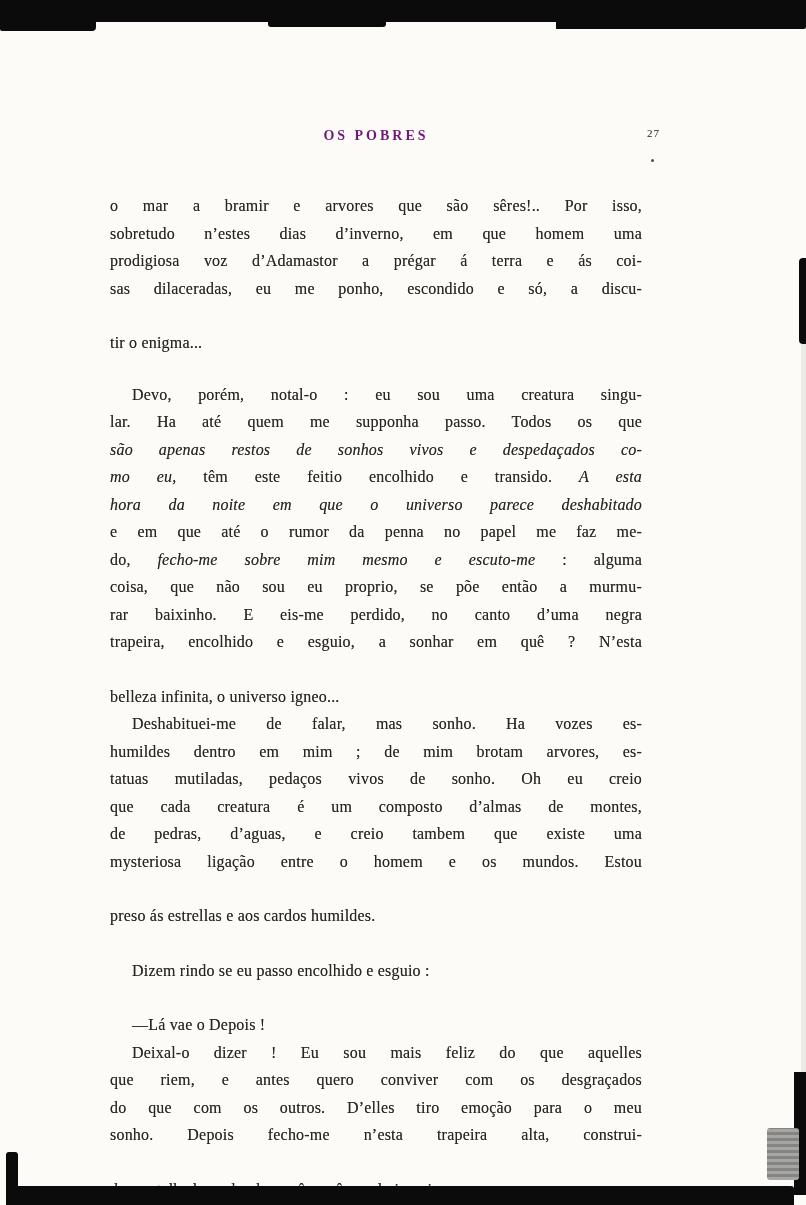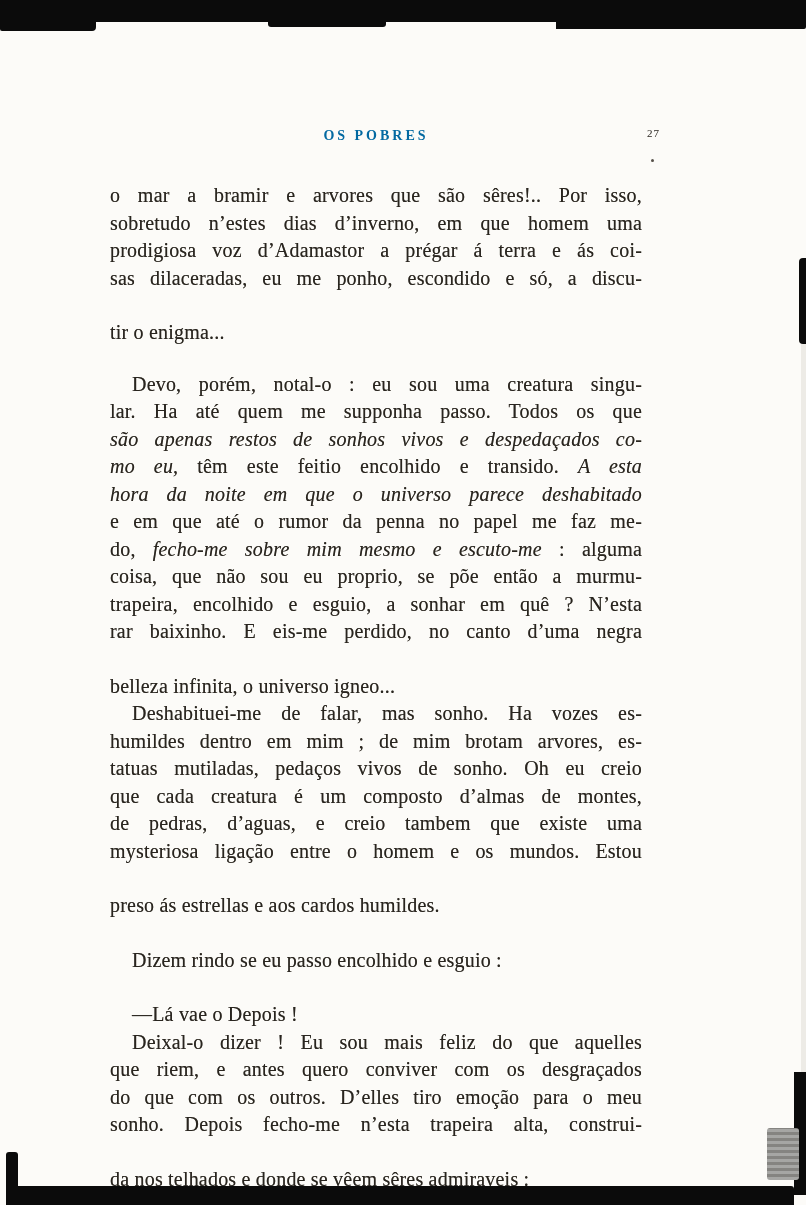--- a/index.html
+++ b/index.html
@@ -24,37 +24,37 @@
     width: 532px;
     height: 24px;
   }
   .header-title {
     position: absolute;
     left: 0; right: 0;
     text-align: center;
     font-size: 14px;
     font-weight: bold;
     letter-spacing: 3px;
-    color: #0369a1;
+    color: #701a75;
   }
   .page-number {
     position: absolute;
     right: -18px;
     top: -1px;
     font-size: 11px;
     letter-spacing: 1px;
   }
 
   
   .text-block {
     position: absolute;
-    top: 182px;
+    top: 192px;
     left: 110px;
     width: 532px;
-    font-size: 20px;
+    font-size: 16px;
     line-height: 27.5px;
     letter-spacing: 0.2px;
     text-shadow: 0 0 0.5px rgba(42, 36, 28, 0.55);
   }
   .paragraph.gap { margin-top: 24px; }
   .line {
     text-align: justify;
     text-align-last: justify;
     -moz-text-align-last: justify;
   }
@@ -104,22 +104,22 @@
       </div>
       <div class="paragraph gap">
         <div class="line indent"><span class="rm">Devo, porém, notal-o : eu sou uma creatura singu-</span></div>
         <div class="line"><span class="rm">lar. Ha até quem me supponha passo. Todos os que</span></div>
         <div class="line"><span class="it">são apenas restos de sonhos vivos e despedaçados co-</span></div>
         <div class="line"><span class="it">mo eu,</span><span class="rm"> têm este feitio encolhido e transido. </span><span class="it">A esta</span></div>
         <div class="line"><span class="it">hora da noite em que o universo parece deshabitado</span></div>
         <div class="line"><span class="rm">e em que até o rumor da penna no papel me faz me-</span></div>
         <div class="line"><span class="rm">do, </span><span class="it">fecho-me sobre mim mesmo e escuto-me</span><span class="rm"> : alguma</span></div>
         <div class="line"><span class="rm">coisa, que não sou eu proprio, se põe então a murmu-</span></div>
+        <div class="line"><span class="rm">rar baixinho. E eis-me perdido, no canto d’uma negra</span></div>
         <div class="line"><span class="rm">trapeira, encolhido e esguio, a sonhar em quê ? N’esta</span></div>
-        <div class="line"><span class="rm">rar baixinho. E eis-me perdido, no canto d’uma negra</span></div>
         <div class="line last"><span class="rm">belleza infinita, o universo igneo...</span></div>
       </div>
       <div class="paragraph">
         <div class="line indent"><span class="rm">Deshabituei-me de falar, mas sonho. Ha vozes es-</span></div>
         <div class="line"><span class="rm">humildes dentro em mim ; de mim brotam arvores, es-</span></div>
         <div class="line"><span class="rm">tatuas mutiladas, pedaços vivos de sonho. Oh eu creio</span></div>
         <div class="line"><span class="rm">que cada creatura é um composto d’almas de montes,</span></div>
         <div class="line"><span class="rm">de pedras, d’aguas, e creio tambem que existe uma</span></div>
         <div class="line"><span class="rm">mysteriosa ligação entre o homem e os mundos. Estou</span></div>
         <div class="line last"><span class="rm">preso ás estrellas e aos cardos humildes.</span></div>

